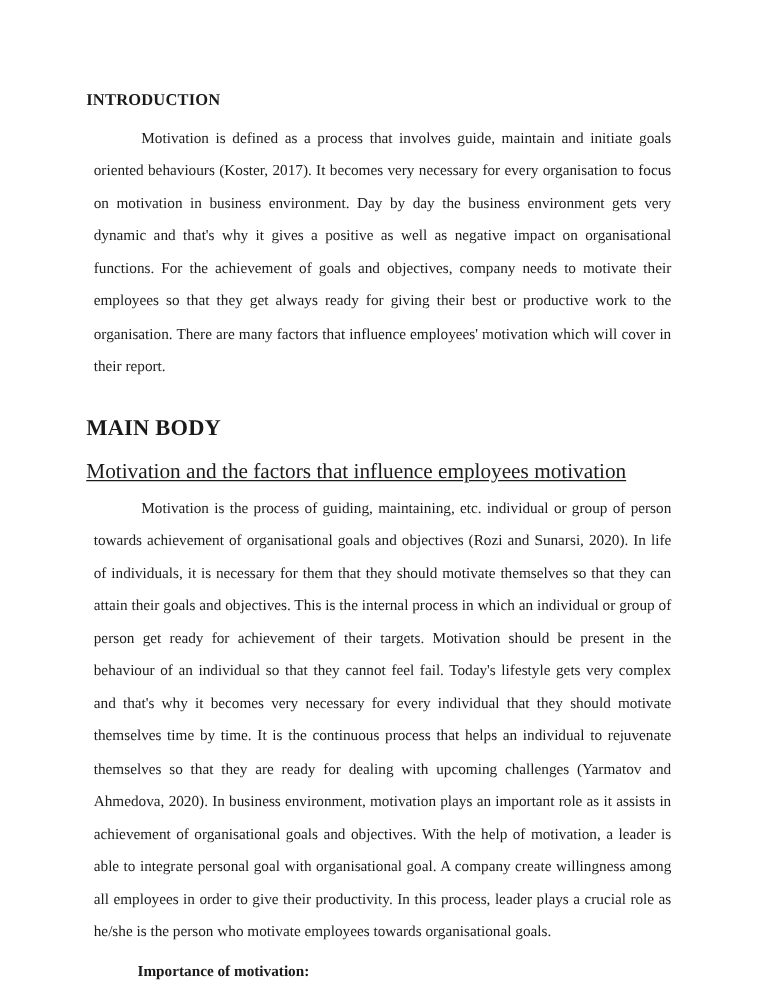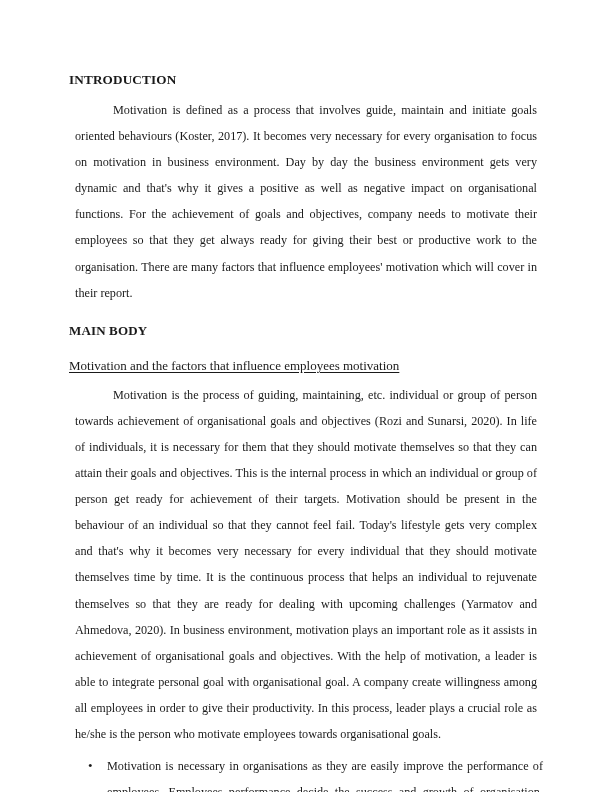--- a/index.html
+++ b/index.html
@@ -28,28 +28,28 @@
     width: 474px;
   }
   h1.heading {
     font-size: 13.2px;
     font-weight: bold;
     margin: 0 0 9px 0;
     line-height: 16px;
     letter-spacing: 0.15px;
   }
   h2.heading {
-    font-size: 13px;
+    font-size: 18px;
     font-weight: bold;
-    margin: 17px 0 9px 0;
+    margin: 28px 0 9px 0;
     line-height: 16px;
     letter-spacing: 0.15px;
   }
   .subheading {
-    font-size: 13px;
+    font-size: 17px;
     font-weight: normal;
     text-decoration: underline;
     text-underline-offset: 2px;
     margin: 17px 0 6px 0;
     line-height: 20px;
   }
   p.body-para {
     font-size: 12.2px;
     line-height: 26.1px;
     text-align: justify;
@@ -100,20 +100,21 @@
 
     <p class="body-para">Motivation is defined as a process that involves guide, maintain and initiate goals oriented behaviours (Koster, 2017). It becomes very necessary for every organisation to focus on motivation in business environment. Day by day the business environment gets very dynamic and that's why it gives a positive as well as negative impact on organisational functions. For the achievement of goals and objectives, company needs to motivate their employees so that they get always ready for giving their best or productive work to the organisation. There are many factors that influence employees' motivation which will cover in their report.</p>
 
     <h2 class="heading">MAIN BODY</h2>
 
 
     <div class="subheading">Motivation and the factors that influence employees motivation</div>
 
     <p class="body-para">Motivation is the process of guiding, maintaining, etc. individual or group of person towards achievement of organisational goals and objectives (Rozi and Sunarsi, 2020). In life of individuals, it is necessary for them that they should motivate themselves so that they can attain their goals and objectives. This is the internal process in which an individual or group of person get ready for achievement of their targets. Motivation should be present in the behaviour of an individual so that they cannot feel fail. Today's lifestyle gets very complex and that's why it becomes very necessary for every individual that they should motivate themselves time by time. It is the continuous process that helps an individual to rejuvenate themselves so that they are ready for dealing with upcoming challenges (Yarmatov and Ahmedova, 2020). In business environment, motivation plays an important role as it assists in achievement of organisational goals and objectives. With the help of motivation, a leader is able to integrate personal goal with organisational goal. A company create willingness among all employees in order to give their productivity. In this process, leader plays a crucial role as he/she is the person who motivate employees towards organisational goals.</p>
 
+    <div class="sub-bold">Importance of motivation:</div>
 
     <ul class="bullets">
       <li>
         <span class="bullet-marker">•</span>
         <span class="bullet-text">Motivation is necessary in organisations as they are easily improve the performance of employees. Employees performance decide the success and growth of organisation. Employees are the key element of organisation as they are the one from which organisation is able to take competitive advantage. This is vital for an organisation to</span>
       </li>
     </ul>
 
   </div>
 </div>

